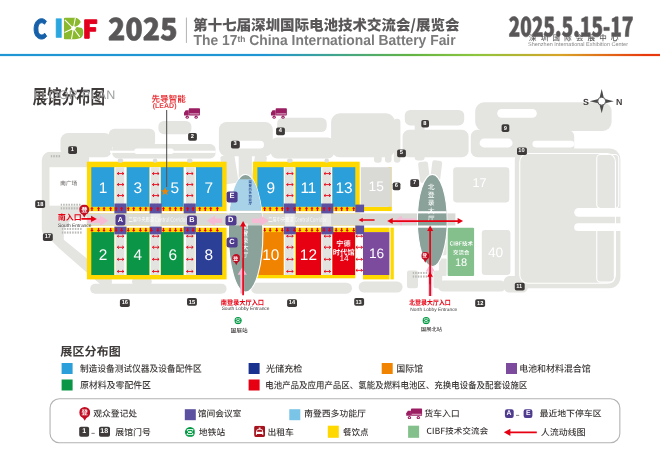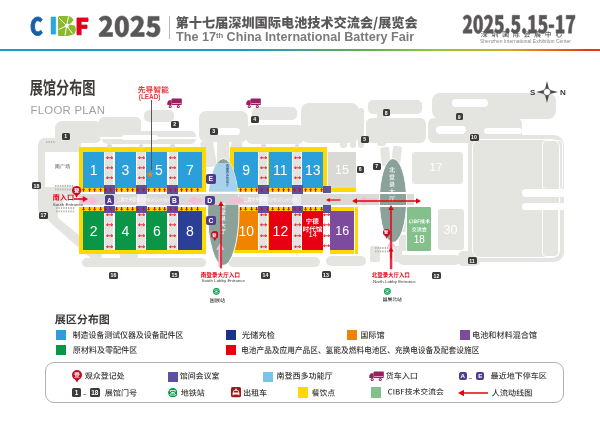--- a/index.html
+++ b/index.html
@@ -34,21 +34,21 @@
       <path transform="translate(-0.6,18.2)" d="M0.7 0H9.6V-3.6H7.3C6.7 -3.6 5.8 -3.5 5.2 -3.4C7.2 -6.1 9 -9.5 9 -12.6C9 -16 7.3 -18.2 4.8 -18.2C3 -18.2 1.8 -17.3 0.6 -15.4L2.2 -13.1C2.9 -14 3.5 -14.9 4.4 -14.9C5.5 -14.9 6.1 -14 6.1 -12.3C6.1 -9.7 3.9 -6.5 0.7 -2.4ZM15.8 0.3C18.5 0.3 20.3 -2.9 20.3 -9C20.3 -15.1 18.5 -18.2 15.8 -18.2C13.1 -18.2 11.2 -15.2 11.2 -9C11.2 -2.9 13.1 0.3 15.8 0.3ZM15.8 -3C14.9 -3 14.1 -4.1 14.1 -9C14.1 -13.9 14.9 -14.9 15.8 -14.9C16.7 -14.9 17.4 -13.9 17.4 -9C17.4 -4.1 16.7 -3 15.8 -3ZM21.8 0H30.7V-3.6H28.3C27.7 -3.6 26.9 -3.5 26.2 -3.4C28.2 -6.1 30.1 -9.5 30.1 -12.6C30.1 -16 28.4 -18.2 25.9 -18.2C24 -18.2 22.9 -17.3 21.6 -15.4L23.3 -13.1C23.9 -14 24.6 -14.9 25.5 -14.9C26.5 -14.9 27.1 -14 27.1 -12.3C27.1 -9.7 25 -6.5 21.8 -2.4ZM36.5 0.3C38.9 0.3 41.1 -2 41.1 -6C41.1 -9.9 39.3 -11.6 37.1 -11.6C36.6 -11.6 36.3 -11.5 35.8 -11.3L36 -14.3H40.6V-17.9H33.3L33 -9L34.4 -7.8C35.1 -8.5 35.5 -8.7 36.2 -8.7C37.3 -8.7 38 -7.7 38 -5.9C38 -4.1 37.3 -3.1 36 -3.1C35 -3.1 34.1 -3.9 33.4 -4.8L32 -2.1C33 -0.7 34.4 0.3 36.5 0.3ZM45.1 0.3C46.2 0.3 46.9 -0.8 46.9 -2.3C46.9 -3.8 46.2 -5 45.1 -5C44 -5 43.3 -3.8 43.3 -2.3C43.3 -0.8 44 0.3 45.1 0.3ZM53.1 0.3C55.5 0.3 57.7 -2 57.7 -6C57.7 -9.9 55.9 -11.6 53.7 -11.6C53.2 -11.6 52.8 -11.5 52.4 -11.3L52.6 -14.3H57.1V-17.9H49.9L49.6 -9L50.9 -7.8C51.7 -8.5 52 -8.7 52.7 -8.7C53.8 -8.7 54.6 -7.7 54.6 -5.9C54.6 -4.1 53.8 -3.1 52.6 -3.1C51.6 -3.1 50.7 -3.9 50 -4.8L48.6 -2.1C49.6 -0.7 51 0.3 53.1 0.3ZM61.7 0.3C62.7 0.3 63.5 -0.8 63.5 -2.3C63.5 -3.8 62.7 -5 61.7 -5C60.6 -5 59.9 -3.8 59.9 -2.3C59.9 -0.8 60.6 0.3 61.7 0.3ZM66.1 0H74.2V-3.5H71.9V-17.9H69.6C68.7 -17.1 67.8 -16.6 66.4 -16.2V-13.6H68.8V-3.5H66.1ZM80.2 0.3C82.6 0.3 84.8 -2 84.8 -6C84.8 -9.9 83 -11.6 80.8 -11.6C80.3 -11.6 79.9 -11.5 79.5 -11.3L79.7 -14.3H84.2V-17.9H77L76.7 -9L78 -7.8C78.8 -8.5 79.1 -8.7 79.8 -8.7C80.9 -8.7 81.7 -7.7 81.7 -5.9C81.7 -4.1 80.9 -3.1 79.7 -3.1C78.7 -3.1 77.8 -3.9 77.1 -4.8L75.7 -2.1C76.7 -0.7 78.1 0.3 80.2 0.3ZM86.6 -5.4H91.5V-8.4H86.6ZM93.7 0H101.8V-3.5H99.5V-17.9H97.3C96.4 -17.1 95.5 -16.6 94.1 -16.2V-13.6H96.4V-3.5H93.7ZM106 0H109.1C109.3 -7 109.6 -10.4 112.6 -15.3V-17.9H103.8V-14.3H109.3C106.9 -9.6 106.2 -5.9 106 0Z" fill="#595757" stroke="#595757" stroke-width="0.5"></path>
     </svg>
 <svg style="position:absolute;left:480.5px;top:31.2px;overflow:visible" width="81.1" height="6.5">
       <path transform="translate(-0.2,5.9)" d="M2.3 -5.6V-4.2H2.9V-5H5.9V-4.2H6.5V-5.6ZM3.5 -4.6C3.2 -4.1 2.7 -3.6 2.2 -3.3C2.3 -3.2 2.6 -2.9 2.7 -2.8C3.2 -3.2 3.7 -3.8 4.1 -4.4ZM4.6 -4.3C5.1 -3.9 5.7 -3.2 5.9 -2.8L6.4 -3.2C6.1 -3.6 5.6 -4.2 5.1 -4.6ZM0.5 -5.3C0.9 -5.1 1.4 -4.8 1.7 -4.6L2 -5.2C1.8 -5.4 1.3 -5.7 0.9 -5.8ZM0.2 -3.4C0.7 -3.2 1.2 -2.9 1.5 -2.7L1.8 -3.2C1.5 -3.4 1 -3.7 0.6 -3.9ZM0.4 0 0.9 0.5C1.2 -0.2 1.6 -1 1.9 -1.8L1.5 -2.2C1.2 -1.4 0.7 -0.5 0.4 0ZM4 -3.3V-2.5H2.3V-1.9H3.6C3.2 -1.2 2.6 -0.6 1.8 -0.3C2 -0.1 2.2 0.1 2.3 0.2C3 -0.1 3.6 -0.8 4 -1.5V0.5H4.7V-1.5C5.1 -0.8 5.7 -0.2 6.3 0.2C6.4 0 6.6 -0.2 6.7 -0.3C6.1 -0.6 5.5 -1.3 5.1 -1.9H6.5V-2.5H4.7V-3.3ZM15.1 -5.3V-0.3H15.7V-5.3ZM16.5 -5.7V0.5H17.1V-5.7ZM13.7 -5.7V-3.3C13.7 -2.1 13.6 -0.9 12.9 0.1C13.1 0.2 13.4 0.4 13.5 0.5C14.3 -0.6 14.4 -2 14.4 -3.3V-5.7ZM10.9 -1 11.1 -0.3C11.7 -0.5 12.6 -0.9 13.4 -1.2L13.2 -1.8L12.5 -1.5V-3.6H13.3V-4.2H12.5V-5.8H11.8V-4.2H11V-3.6H11.8V-1.3C11.5 -1.2 11.1 -1.1 10.9 -1ZM25.4 -2.2C25.6 -2 25.9 -1.7 26 -1.5H25.1V-2.5H26.4V-3.1H25.1V-3.9H26.6V-4.5H23V-3.9H24.4V-3.1H23.2V-2.5H24.4V-1.5H22.9V-0.9H26.7V-1.5H26.1L26.5 -1.7C26.4 -1.9 26.1 -2.2 25.8 -2.5ZM21.9 -5.6V0.6H22.5V0.2H27V0.6H27.7V-5.6ZM22.5 -0.4V-5H27V-0.4ZM35.2 -5.4V-4.8H38.3V-5.4ZM37.4 -2.2C37.7 -1.5 38 -0.6 38.1 -0L38.7 -0.3C38.6 -0.8 38.2 -1.7 37.9 -2.4ZM35.3 -2.4C35.1 -1.7 34.8 -0.9 34.4 -0.4C34.6 -0.3 34.8 -0.2 35 -0.1C35.3 -0.6 35.7 -1.5 35.9 -2.3ZM32.5 -5.6V0.6H33.1V-5H34C33.8 -4.6 33.7 -4 33.5 -3.5C34 -3 34.1 -2.5 34.1 -2.1C34.1 -1.9 34 -1.7 33.9 -1.7C33.9 -1.6 33.8 -1.6 33.7 -1.6C33.6 -1.6 33.5 -1.6 33.3 -1.6C33.4 -1.5 33.5 -1.2 33.5 -1C33.7 -1 33.8 -1 34 -1.1C34.1 -1.1 34.3 -1.1 34.4 -1.2C34.6 -1.4 34.7 -1.7 34.7 -2.1C34.7 -2.5 34.6 -3 34.1 -3.6C34.3 -4.1 34.6 -4.8 34.8 -5.4L34.3 -5.6L34.2 -5.6ZM34.9 -3.7V-3.1H36.3V-0.2C36.3 -0.1 36.3 -0.1 36.2 -0.1C36.1 -0.1 35.8 -0.1 35.5 -0.1C35.6 0.1 35.6 0.4 35.7 0.6C36.2 0.6 36.5 0.6 36.7 0.5C36.9 0.3 37 0.1 37 -0.2V-3.1H38.6V-3.7ZM43.7 0.4C44 0.3 44.4 0.3 48 0C48.2 0.2 48.3 0.4 48.4 0.6L49 0.2C48.7 -0.3 48 -1.1 47.4 -1.6L46.9 -1.3C47.1 -1.1 47.4 -0.8 47.6 -0.6L44.7 -0.4C45.2 -0.8 45.6 -1.3 46 -1.8H49V-2.4H43.2V-1.8H45.1C44.7 -1.2 44.2 -0.7 44 -0.6C43.8 -0.4 43.6 -0.3 43.5 -0.2C43.6 -0 43.7 0.3 43.7 0.4ZM46.1 -5.9C45.5 -5 44.2 -4.1 42.9 -3.6C43 -3.5 43.2 -3.2 43.3 -3C43.7 -3.2 44.1 -3.4 44.5 -3.6V-3.1H47.8V-3.7C48.1 -3.4 48.5 -3.2 48.9 -3.1C49 -3.3 49.2 -3.5 49.4 -3.7C48.3 -4 47.2 -4.7 46.5 -5.3L46.7 -5.6ZM44.7 -3.8C45.2 -4.1 45.7 -4.5 46.1 -4.9C46.5 -4.5 47 -4.1 47.6 -3.8ZM55.5 0.6C55.6 0.5 55.8 0.5 57.5 0.1C57.5 -0.1 57.5 -0.3 57.6 -0.5L56.2 -0.2V-1.5H57.1C57.5 -0.4 58.4 0.3 59.6 0.6C59.7 0.4 59.9 0.2 60 0C59.5 -0.1 59 -0.3 58.6 -0.5C58.9 -0.7 59.3 -0.9 59.6 -1.2L59.1 -1.5H59.9V-2.1H58.5V-2.7H59.6V-3.2H58.5V-3.8H57.9V-3.2H56.7V-3.8H56V-3.2H55.1V-2.7H56V-2.1H54.9V-1.5H55.6V-0.5C55.6 -0.2 55.4 -0 55.2 0.1C55.3 0.2 55.4 0.5 55.5 0.6ZM56.7 -2.7H57.9V-2.1H56.7ZM57.7 -1.5H59.1C58.8 -1.3 58.5 -1 58.2 -0.9C58 -1 57.8 -1.3 57.7 -1.5ZM54.9 -5H58.9V-4.4H54.9ZM54.2 -5.6V-3.5C54.2 -2.4 54.1 -0.8 53.4 0.3C53.6 0.3 53.9 0.5 54 0.6C54.8 -0.5 54.9 -2.3 54.9 -3.5V-3.9H59.5V-5.6ZM67 -5.9V-4.7H64.6V-1.2H65.2V-1.7H67V0.6H67.7V-1.7H69.6V-1.3H70.2V-4.7H67.7V-5.9ZM65.2 -2.3V-4H67V-2.3ZM69.6 -2.3H67.7V-4H69.6ZM76.6 -3.9V-0.6C76.6 0.2 76.9 0.5 77.7 0.5C77.8 0.5 78.8 0.5 79 0.5C79.8 0.5 80 0.1 80.1 -1.3C79.9 -1.3 79.6 -1.4 79.5 -1.6C79.4 -0.4 79.3 -0.2 78.9 -0.2C78.7 -0.2 77.9 -0.2 77.7 -0.2C77.4 -0.2 77.3 -0.2 77.3 -0.6V-3.9ZM75.4 -3.5C75.3 -2.6 75.1 -1.5 74.8 -0.8L75.5 -0.5C75.8 -1.3 76 -2.5 76.1 -3.3ZM79.8 -3.4C80.2 -2.6 80.6 -1.5 80.7 -0.8L81.4 -1C81.2 -1.8 80.8 -2.8 80.4 -3.7ZM76.9 -5.3C77.6 -4.8 78.4 -4.1 78.8 -3.7L79.3 -4.2C78.9 -4.7 78 -5.3 77.4 -5.7Z" fill="#595757"></path>
     </svg>
 <div style="position:absolute;left:480px;top:38.8px;font-size:5.0px;color:#898989;font-weight:400;line-height:1;white-space:nowrap;">Shenzhen International Exhibition Center</div>
 <div style="position:absolute;left:0px;top:48.8px;width:600px;height:2.4px;background:linear-gradient(90deg,#2196d4 0%,#2196d4 40%,#62b345 62%,#8dc63f 72%,#d8a428 85%,#e8380d 98%)"></div>
 <svg style="position:absolute;left:30.3px;top:78.5px;overflow:visible" width="64.5" height="17.0">
       <path transform="translate(-0.3,15.3)" d="M4.3 1.7V1.7C4.6 1.5 5 1.3 7.9 0.4C7.9 0 8 -0.8 8.1 -1.3L5.8 -0.7V-3.5H7.2C8.1 -0.9 9.5 0.8 11.8 1.6C12 1 12.4 0.2 12.7 -0.2C11.9 -0.4 11.1 -0.8 10.4 -1.3C11 -1.7 11.6 -2.2 12.1 -2.7L11.2 -3.5H12.6V-5.3H10.1V-6.6H12V-8.3H10.1V-9.6H11.9V-14.4H1.7V-9.1C1.7 -6.2 1.6 -2.2 0.3 0.6C0.7 0.7 1.4 1.3 1.7 1.6C3.1 -1.3 3.3 -5.9 3.3 -9.1V-9.6H5.2V-8.3H3.6V-6.6H5.2V-5.3H3.3V-3.5H4.4V-1.7C4.4 -0.8 4 -0.2 3.7 -0C3.9 0.4 4.2 1.2 4.3 1.7ZM6.7 -6.6H8.6V-5.3H6.7ZM6.7 -8.3V-9.6H8.6V-8.3ZM8.7 -3.5H10.7C10.3 -3.1 9.9 -2.7 9.4 -2.3C9.1 -2.7 8.9 -3.1 8.7 -3.5ZM3.3 -12.5H10.3V-11.4H3.3ZM14.8 -15.1C14.5 -12.6 14.1 -10.1 13.4 -8.5C13.7 -8.1 14.3 -7.4 14.6 -7C15 -8 15.3 -9.3 15.6 -10.8H16.7C16.6 -10.1 16.4 -9.4 16.3 -8.9L17.5 -8.4C17.8 -9.3 18.2 -10.7 18.4 -12V-9.9H19V1.6H20.5V1H23.8V1.5H25.3V-4.3H20.5V-5.4H24.7V-9.9H25.7V-13.1H22.3L23.1 -13.5C23 -14 22.8 -14.7 22.5 -15.3L21 -14.7C21.2 -14.2 21.4 -13.6 21.5 -13.1H18.4V-12.3L17.5 -12.7L17.2 -12.6H16C16.1 -13.3 16.2 -14 16.3 -14.7ZM20.5 -0.8V-2.6H23.8V-0.8ZM20.5 -8.6H23.3V-7.1H20.5ZM20.5 -10.3H19.9V-11.3H24.1V-10.3ZM15.2 1.6C15.5 1.2 15.9 0.7 18.5 -1.7C18.3 -2.1 18.1 -2.9 18 -3.5L16.7 -2.4V-8.6H15.2V-2.1C15.2 -1 14.7 -0.2 14.4 0.1C14.6 0.4 15.1 1.2 15.2 1.6ZM35.3 -14.9 33.9 -14.2C34.5 -12.2 35.5 -10.2 36.5 -8.6H29.5C30.5 -10.2 31.4 -12.2 32 -14.2L30.3 -14.9C29.6 -12.2 28.2 -9.7 26.7 -8.2C27.1 -7.8 27.8 -7 28 -6.5C28.3 -6.8 28.6 -7.2 28.8 -7.5V-6.5H31C30.7 -3.9 30 -1.5 27 -0.2C27.4 0.2 27.8 1.1 28 1.6C31.4 -0.1 32.3 -3.1 32.6 -6.5H35.4C35.3 -2.8 35.1 -1.3 34.9 -0.9C34.7 -0.7 34.6 -0.7 34.3 -0.7C34 -0.7 33.3 -0.7 32.6 -0.8C32.9 -0.2 33.1 0.7 33.1 1.4C33.9 1.4 34.7 1.4 35.1 1.3C35.6 1.3 36 1.1 36.3 0.5C36.8 -0.2 36.9 -2.3 37.1 -7.7V-7.7C37.3 -7.3 37.6 -7 37.8 -6.7C38.1 -7.2 38.7 -8.1 39.1 -8.5C37.7 -10 36.1 -12.7 35.3 -14.9ZM44.3 -15.2C44.2 -14.3 44 -13.4 43.7 -12.6H40.1V-10.5H43.1C42.3 -8.4 41.1 -6.4 39.6 -5.1C39.9 -4.6 40.4 -3.7 40.6 -3.2C41.2 -3.8 41.7 -4.4 42.2 -5.2V0H43.8V-5.8H45.9V1.6H47.5V-5.8H49.7V-2.3C49.7 -2.1 49.6 -2 49.4 -2C49.2 -2 48.5 -2 47.9 -2C48.1 -1.5 48.3 -0.7 48.4 -0.1C49.4 -0.1 50.1 -0.1 50.6 -0.4C51.1 -0.7 51.3 -1.3 51.3 -2.3V-7.8H47.5V-9.9H45.9V-7.8H43.8C44.2 -8.7 44.5 -9.6 44.8 -10.5H51.9V-12.6H45.5C45.7 -13.3 45.8 -14 46 -14.7ZM53.5 -14.4V1.6H55V1H63.2V1.6H64.8V-14.4ZM56.1 -2.5C57.8 -2.2 60 -1.5 61.3 -0.9H55V-6.2C55.2 -5.8 55.5 -5.2 55.6 -4.8C56.3 -5 57 -5.3 57.8 -5.7L57.3 -4.8C58.4 -4.5 59.8 -3.8 60.5 -3.3L61.2 -4.6C60.4 -5.1 59.2 -5.6 58.2 -5.9C58.5 -6.1 58.9 -6.3 59.2 -6.6C60.2 -5.9 61.4 -5.3 62.5 -5C62.6 -5.4 62.9 -5.9 63.2 -6.3V-0.9H61.5L62.1 -2.3C60.8 -3 58.6 -3.6 56.8 -3.9ZM57.9 -12.5C57.2 -11.2 56.1 -10 55.1 -9.1C55.4 -8.8 55.9 -8.2 56.1 -7.9C56.4 -8.1 56.6 -8.4 56.9 -8.7C57.2 -8.3 57.5 -8 57.9 -7.7C57 -7.2 56 -6.8 55 -6.5V-12.5ZM58 -12.5H63.2V-6.6C62.3 -6.9 61.4 -7.2 60.5 -7.6C61.4 -8.5 62.2 -9.4 62.7 -10.5L61.9 -11.2L61.6 -11.2H58.7C58.9 -11.4 59.1 -11.7 59.2 -12ZM59.2 -8.5C58.7 -8.8 58.3 -9.2 57.9 -9.6H60.5C60.1 -9.2 59.6 -8.8 59.2 -8.5Z" fill="#3e3a39"></path>
     </svg>
-<div style="position:absolute;left:30.5px;top:105px;font-size:11.4px;color:#9fa0a0;font-weight:400;line-height:1;white-space:nowrap;letter-spacing:0.25px;">FLOOR PLAN</div>
+<div style="position:absolute;left:30.5px;top:82px;font-size:11.4px;color:#9fa0a0;font-weight:400;line-height:1;white-space:nowrap;letter-spacing:0.25px;">FLOOR PLAN</div>
 <div style="position:absolute;left:55px;top:121px;width:47px;height:22px;background:#e4e4e1;border-radius:7px;"></div>
 <div style="position:absolute;left:99px;top:117px;width:42px;height:17px;background:#e4e4e1;border-radius:5px;"></div>
 <div style="position:absolute;left:102px;top:131px;width:94px;height:13px;background:#e4e4e1;border-radius:5px;"></div>
 <div style="position:absolute;left:144px;top:110px;width:30px;height:12px;background:#e4e4e1;border-radius:5px;"></div>
 <div style="position:absolute;left:199px;top:111px;width:49px;height:31px;background:#e4e4e1;border-radius:7px;"></div>
 <div style="position:absolute;left:252px;top:107px;width:45px;height:13px;background:#e4e4e1;border-radius:5px;"></div>
 <div style="position:absolute;left:246px;top:125px;width:58px;height:19px;background:#e4e4e1;border-radius:6px;"></div>
 <div style="position:absolute;left:301px;top:103px;width:58px;height:40px;background:#e4e4e1;border-radius:8px;"></div>
 <div style="position:absolute;left:340px;top:108px;width:7px;height:40px;background:#e4e4e1;border-radius:3px;"></div>
 <div style="position:absolute;left:350px;top:108px;width:6px;height:40px;background:#e4e4e1;border-radius:3px;"></div>
@@ -201,21 +201,21 @@
 <div style="position:absolute;left:312.8px;top:235.2px;transform:translate(-50%,-50%);font-size:7.6px;color:#fff;font-weight:400;line-height:1;white-space:nowrap;">14</div>
 <div style="position:absolute;left:328px;top:151.5px;width:28px;height:36.6px;background:#d9d9d6;"></div>
 <div style="position:absolute;left:342px;top:169.8px;transform:translate(-50%,-50%);font-size:12.5px;color:#fff;font-weight:400;line-height:1;white-space:nowrap;">15</div>
 <div style="position:absolute;left:322.9px;top:211.2px;width:7.3px;height:42.9px;background:#fff;"></div>
 <div style="position:absolute;left:330.2px;top:207px;width:24.3px;height:4.2px;background:#ffd800;"></div>
 <div style="position:absolute;left:330.2px;top:211.2px;width:24.3px;height:38.7px;background:#7d4b9e;"></div>
 <div style="position:absolute;left:330.2px;top:249.9px;width:24.3px;height:4.2px;background:#ffd800;"></div>
 <div style="position:absolute;left:354.5px;top:207px;width:3px;height:47.1px;background:#ffd800;"></div>
 <div style="position:absolute;left:342.3px;top:230.5px;transform:translate(-50%,-50%);font-size:12.5px;color:#fff;font-weight:400;line-height:1;white-space:nowrap;">16</div>
 <div style="position:absolute;left:436px;top:168px;transform:translate(-50%,-50%);font-size:11.5px;color:#fff;font-weight:400;line-height:1;white-space:nowrap;">17</div>
-<div style="position:absolute;left:450.5px;top:229.5px;transform:translate(-50%,-50%);font-size:12.5px;color:#fff;font-weight:400;line-height:1;white-space:nowrap;">30</div>
+<div style="position:absolute;left:450.5px;top:229.5px;transform:translate(-50%,-50%);font-size:12.5px;color:#fff;font-weight:400;line-height:1;white-space:nowrap;">40</div>
 <div style="position:absolute;left:407px;top:206.8px;width:24.4px;height:44.7px;background:#83c08b;border-radius:1px;"></div>
 <div style="position:absolute;left:400px;top:214px;width:5.5px;height:18px;background:#e4e4e1;border-radius:1px;"></div>
 <div style="position:absolute;left:398.5px;top:235px;width:7px;height:16px;background:#e4e4e1;border-radius:1px;"></div>
 <svg style="position:absolute;left:408.8px;top:219.0px;overflow:visible" width="20.9" height="4.7">
       <path transform="translate(-0.3,4.2)" d="M2 0.1C2.4 0.1 2.8 -0.1 3.1 -0.5L2.8 -0.9C2.6 -0.7 2.3 -0.6 2 -0.6C1.4 -0.6 1 -1.1 1 -1.9C1 -2.7 1.4 -3.1 2 -3.1C2.3 -3.1 2.5 -3 2.7 -2.8L3.1 -3.3C2.8 -3.5 2.5 -3.8 2 -3.8C1.1 -3.8 0.3 -3.1 0.3 -1.8C0.3 -0.6 1 0.1 2 0.1ZM3.7 0H4.5V-3.7H3.7ZM5.4 0H6.7C7.5 0 8.1 -0.3 8.1 -1.1C8.1 -1.6 7.8 -1.9 7.4 -2V-2C7.8 -2.1 8 -2.4 8 -2.8C8 -3.5 7.4 -3.7 6.6 -3.7H5.4ZM6.1 -2.2V-3.1H6.6C7 -3.1 7.2 -3 7.2 -2.7C7.2 -2.4 7 -2.2 6.6 -2.2ZM6.1 -0.6V-1.7H6.6C7.2 -1.7 7.4 -1.5 7.4 -1.1C7.4 -0.8 7.1 -0.6 6.6 -0.6ZM8.8 0H9.5V-1.5H10.8V-2.1H9.5V-3.1H11.1V-3.7H8.8ZM14.3 -4.2V-3.5H13.2V-3H14.3V-2.4H13.3V-1.8H13.5L13.4 -1.8C13.6 -1.3 13.8 -0.9 14.1 -0.6C13.8 -0.4 13.3 -0.2 12.9 -0.1C13 0 13.2 0.3 13.2 0.4C13.7 0.3 14.2 0.1 14.5 -0.2C14.9 0.1 15.3 0.3 15.8 0.5C15.9 0.3 16.1 0.1 16.2 -0.1C15.7 -0.2 15.3 -0.3 15 -0.6C15.4 -1 15.8 -1.5 16 -2.2L15.6 -2.4L15.5 -2.4H14.9V-3H16V-3.5H14.9V-4.2ZM14 -1.8H15.2C15 -1.5 14.8 -1.2 14.6 -1C14.3 -1.2 14.1 -1.5 14 -1.8ZM12 -4.2V-3.3H11.5V-2.7H12V-1.9C11.8 -1.8 11.6 -1.7 11.4 -1.7L11.6 -1.1L12 -1.3V-0.2C12 -0.1 12 -0.1 11.9 -0.1C11.9 -0.1 11.7 -0.1 11.5 -0.1C11.5 0 11.6 0.3 11.6 0.4C12 0.4 12.2 0.4 12.4 0.3C12.6 0.2 12.6 0.1 12.6 -0.2V-1.4L13.2 -1.6L13.1 -2.1L12.6 -2V-2.7H13.1V-3.3H12.6V-4.2ZM19.3 -3.8C19.6 -3.6 19.9 -3.3 20.1 -3.1L20.6 -3.5C20.4 -3.7 20 -4 19.7 -4.2ZM18.4 -4.2V-3H16.6V-2.4H18.3C17.9 -1.7 17.1 -1 16.4 -0.6C16.5 -0.5 16.7 -0.2 16.8 -0.1C17.4 -0.4 18 -1 18.4 -1.6V0.5H19.1V-1.8C19.6 -1.1 20.1 -0.5 20.7 -0.1C20.8 -0.3 21 -0.5 21.2 -0.6C20.5 -1 19.8 -1.7 19.4 -2.4H20.9V-3H19.1V-4.2Z" fill="#fff"></path>
     </svg>
 <svg style="position:absolute;left:411.7px;top:226.5px;overflow:visible" width="14.7" height="4.8">
       <path transform="translate(-0.2,4.3)" d="M1.5 -3C1.2 -2.6 0.7 -2.3 0.3 -2C0.4 -1.9 0.6 -1.7 0.7 -1.6C1.2 -1.9 1.7 -2.3 2.1 -2.8ZM3 -2.7C3.4 -2.4 4 -1.9 4.2 -1.6L4.7 -2C4.5 -2.3 3.9 -2.7 3.5 -3ZM1.9 -2.1 1.3 -1.9C1.5 -1.5 1.8 -1.1 2.1 -0.8C1.6 -0.4 0.9 -0.2 0.2 -0.1C0.3 0 0.5 0.3 0.6 0.4C1.3 0.3 2 0 2.5 -0.4C3 0 3.6 0.3 4.4 0.4C4.5 0.3 4.7 0 4.8 -0.1C4.1 -0.2 3.5 -0.4 3 -0.8C3.3 -1.1 3.6 -1.5 3.8 -1.9L3.2 -2.1C3 -1.7 2.8 -1.4 2.5 -1.1C2.2 -1.4 2 -1.7 1.9 -2.1ZM2 -4.1C2.1 -4 2.2 -3.8 2.2 -3.6H0.3V-3H4.7V-3.6H2.9L2.9 -3.6C2.9 -3.8 2.7 -4.1 2.6 -4.3ZM7.8 -1.8V0.2H8.3V-1.8ZM7 -1.8V-1.3C7 -0.9 6.9 -0.4 6.3 0C6.5 0.1 6.7 0.3 6.8 0.4C7.4 -0.1 7.5 -0.8 7.5 -1.3V-1.8ZM8.7 -1.8V-0.3C8.7 0 8.7 0.1 8.8 0.2C8.9 0.3 9 0.4 9.1 0.4C9.2 0.4 9.3 0.4 9.4 0.4C9.5 0.4 9.6 0.3 9.7 0.3C9.7 0.2 9.8 0.2 9.8 0.1C9.9 -0 9.9 -0.3 9.9 -0.5C9.8 -0.6 9.6 -0.7 9.5 -0.7C9.5 -0.5 9.5 -0.3 9.5 -0.3C9.4 -0.2 9.4 -0.1 9.4 -0.1C9.4 -0.1 9.4 -0.1 9.4 -0.1C9.3 -0.1 9.3 -0.1 9.3 -0.1C9.3 -0.1 9.2 -0.1 9.2 -0.1C9.2 -0.2 9.2 -0.2 9.2 -0.3V-1.8ZM5.4 -3.8C5.7 -3.6 6.1 -3.3 6.3 -3.2L6.6 -3.6C6.4 -3.8 6 -4.1 5.7 -4.2ZM5.2 -2.4C5.5 -2.2 5.9 -2 6.1 -1.8L6.4 -2.3C6.2 -2.5 5.8 -2.7 5.5 -2.8ZM5.2 -0 5.8 0.4C6.1 -0.1 6.4 -0.7 6.6 -1.2L6.2 -1.6C5.9 -1 5.5 -0.4 5.2 -0ZM7.8 -4.1C7.8 -4 7.9 -3.8 7.9 -3.6H6.6V-3.1H7.5C7.3 -2.9 7.1 -2.7 7.1 -2.6C7 -2.5 6.8 -2.5 6.7 -2.5C6.7 -2.3 6.8 -2 6.8 -1.9C7 -2 7.3 -2 9.1 -2.1C9.2 -2 9.3 -1.9 9.3 -1.8L9.8 -2.1C9.7 -2.4 9.3 -2.8 9.1 -3.1H9.7V-3.6H8.6C8.5 -3.8 8.4 -4.1 8.3 -4.3ZM8.5 -2.9 8.8 -2.6 7.7 -2.5C7.8 -2.7 8 -2.9 8.1 -3.1H8.9ZM10.8 0.4C11 0.3 11.4 0.2 13.9 0.1C14 0.2 14.1 0.3 14.1 0.4L14.7 0.1C14.4 -0.3 14 -0.8 13.5 -1.2L13 -0.9C13.2 -0.8 13.3 -0.6 13.4 -0.5L11.7 -0.4C12 -0.6 12.3 -0.9 12.5 -1.2H14.6V-1.8H10.4V-1.2H11.7C11.4 -0.9 11.1 -0.6 11 -0.5C10.8 -0.4 10.7 -0.3 10.6 -0.2C10.7 -0.1 10.8 0.2 10.8 0.4ZM12.5 -4.3C12 -3.6 11.1 -3 10.1 -2.7C10.3 -2.5 10.5 -2.3 10.6 -2.1C10.8 -2.2 11.1 -2.4 11.3 -2.5V-2.2H13.7V-2.6C13.9 -2.4 14.2 -2.3 14.5 -2.2C14.6 -2.3 14.8 -2.6 14.9 -2.7C14.1 -2.9 13.3 -3.4 12.9 -3.8L13 -4ZM11.7 -2.7C12 -2.9 12.3 -3.2 12.5 -3.4C12.8 -3.2 13.1 -3 13.4 -2.7Z" fill="#fff"></path>
     </svg>
 <div style="position:absolute;left:419.2px;top:240px;transform:translate(-50%,-50%);font-size:10px;color:#fff;font-weight:400;line-height:1;white-space:nowrap;">18</div>

